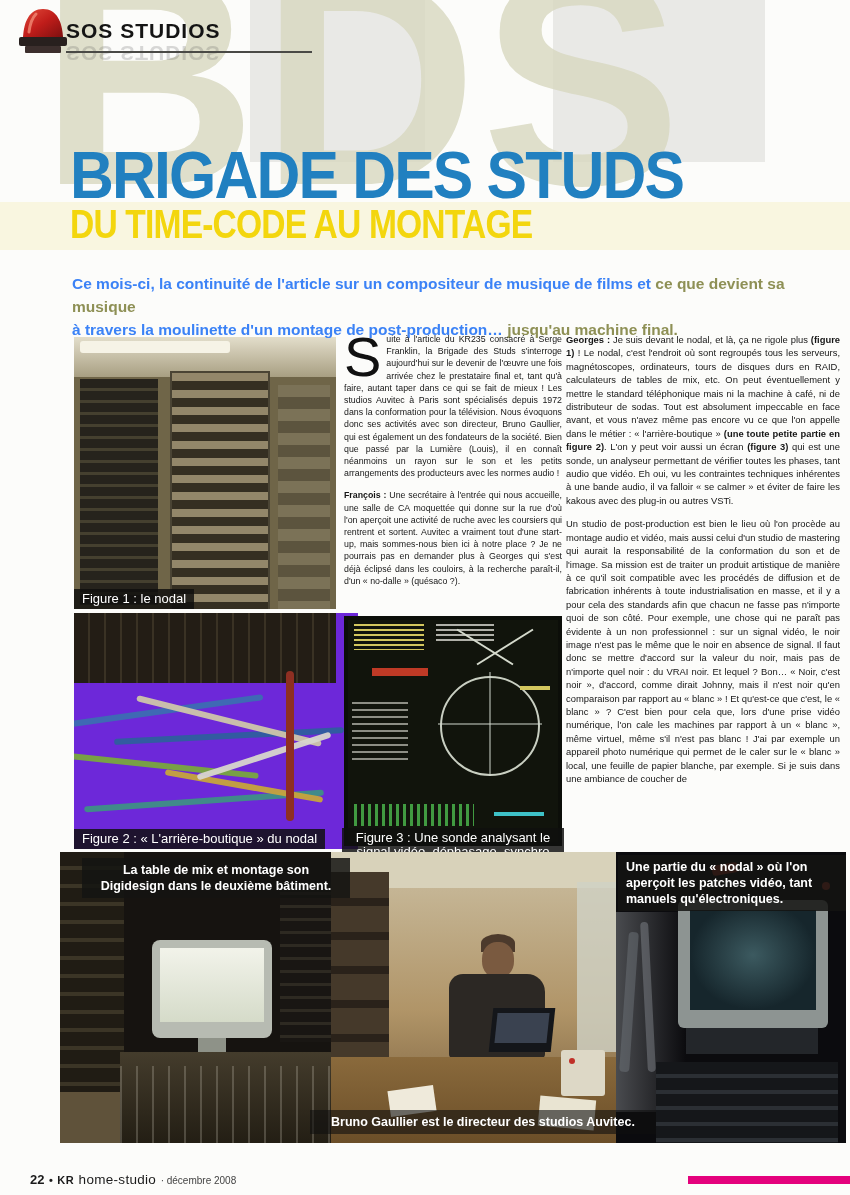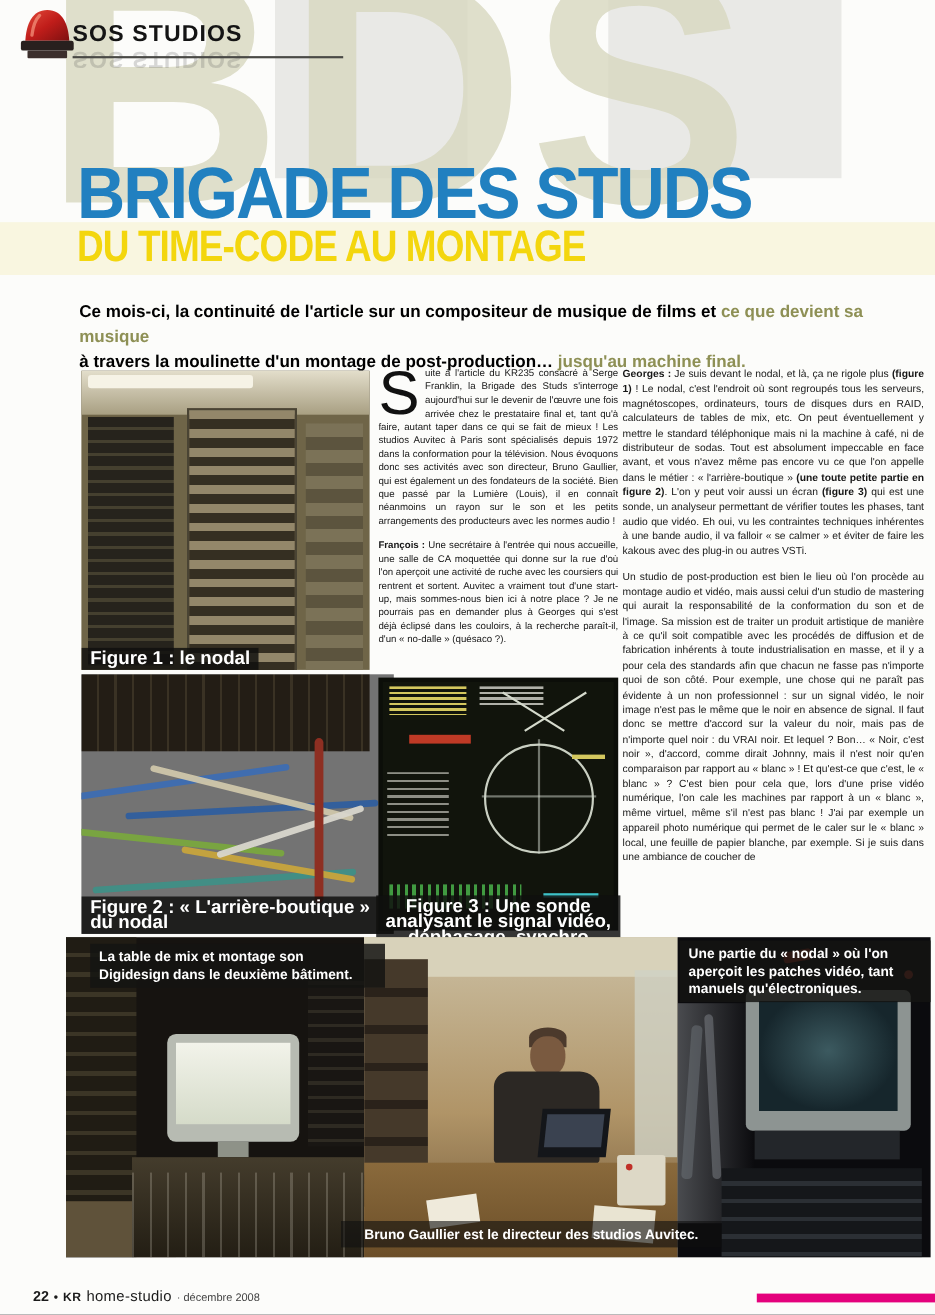--- a/index.html
+++ b/index.html
@@ -27,38 +27,38 @@
   .title-main{left:70px;top:142px;font-size:66px;line-height:66px;font-weight:700;
        color:#2180c0;letter-spacing:-2px;white-space:nowrap;transform:scaleX(.92);
        transform-origin:0 0;z-index:3;}
   .title-sub{left:70px;top:204px;font-size:40px;line-height:40px;font-weight:700;
        color:#f3d60e;letter-spacing:-1px;white-space:nowrap;transform:scaleX(.84);
        transform-origin:0 0;z-index:3;}
 
   
   .intro{left:72px;top:272px;width:768px;margin:0;font-size:15.5px;font-weight:700;
        line-height:23px;z-index:3;}
-  .intro .dk{color:#000000;}
+  .intro .dk{color:#3b82f6;}
   .intro .ol{color:#8e9055;}
 
   
   .bodytext{text-align:justify;color:#161616;z-index:3;overflow:hidden;}
   .bodytext p{margin:0 0 10px;}
   .col2{left:344px;top:333px;width:218px;height:281px;font-size:8.8px;line-height:12.2px;}
   .col3{left:566px;top:333px;width:274px;height:552px;font-size:9.4px;line-height:13.4px;}
   .dropcap{float:left;font-size:56px;line-height:44px;margin:2px 5px 0 0;color:#111;}
   .seg-b{font-weight:700;}
 
   
   figure{margin:0;padding:0;}
   .ph{overflow:hidden;z-index:2;}
   .figcap{position:absolute;left:0;bottom:0;background:rgba(16,16,14,.84);color:#fff;
-       font-weight:700;font-size:17px;line-height:14px;padding:3px 8px;z-index:5;}
+       font-weight:400;font-size:13px;line-height:14px;padding:3px 8px;z-index:5;}
   .fig1{left:74px;top:337px;width:262px;height:272px;background:#6f6548;}
-  .fig2{left:74px;top:613px;width:284px;height:236px;background:#737373;}
+  .fig2{left:74px;top:613px;width:284px;height:236px;background:#6d28d9;}
   .fig3{left:344px;top:616px;width:218px;height:230px;background:#0c0e09;}
   .fig3 .figcap{left:-2px;right:-2px;bottom:-30px;text-align:center;}
 
   
   .f1-ceil{left:0;top:0;width:262px;height:40px;background:linear-gradient(180deg,#e3decb,#a89f82);}
   .f1-light{left:6px;top:4px;width:150px;height:12px;background:#f6f3e6;border-radius:3px;}
   .f1-rackL{left:6px;top:42px;width:78px;height:226px;
        background:repeating-linear-gradient(180deg,#26231c 0 9px,#45402f 9px 12px);}
   .f1-rackM{left:96px;top:34px;width:96px;height:238px;border:2px solid #4a4434;
        background:repeating-linear-gradient(180deg,#93876a 0 8px,#352f22 8px 17px);}
@@ -144,21 +144,21 @@
        background:radial-gradient(ellipse at 50% 45%,#3c5a60,#16262c 70%);}
   .p-base{left:70px;top:176px;width:132px;height:26px;background:#23262a;}
   .p-rack{left:40px;top:210px;width:182px;height:81px;
        background:repeating-linear-gradient(180deg,#15171a 0 12px,#2b2f34 12px 16px);}
   .p-red1{left:96px;top:12px;width:26px;height:10px;background:#b33326;border-radius:3px;
        transform:rotate(-10deg);}
   .p-red2{left:206px;top:30px;width:8px;height:8px;background:#c04030;border-radius:50%;}
 
   .cap{position:absolute;background:rgba(20,20,18,.85);color:#fff;font-weight:700;
        font-size:12.5px;line-height:16px;padding:4px 8px;z-index:5;}
-  .cap-mix{left:22px;top:6px;width:252px;text-align:left;}
+  .cap-mix{left:22px;top:6px;width:252px;text-align:center;}
   .cap-patches{left:558px;top:3px;width:212px;text-align:left;}
   .cap-bruno{left:250px;top:258px;width:330px;text-align:center;background:rgba(15,15,15,.6);}
 
   
   .footer{left:30px;top:1170px;z-index:3;color:#1a1a1a;white-space:nowrap;}
   .f-page{font-size:13px;font-weight:700;}
   .f-dot{font-size:11px;font-weight:700;}
   .f-kr{font-size:11px;font-weight:700;letter-spacing:.5px;}
   .f-brand{font-size:13.5px;letter-spacing:.3px;}
   .f-issue{font-size:10px;color:#444;}

